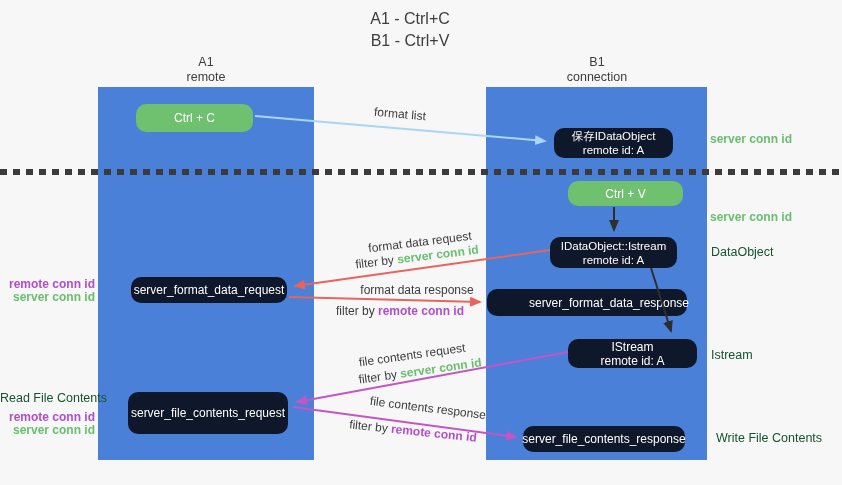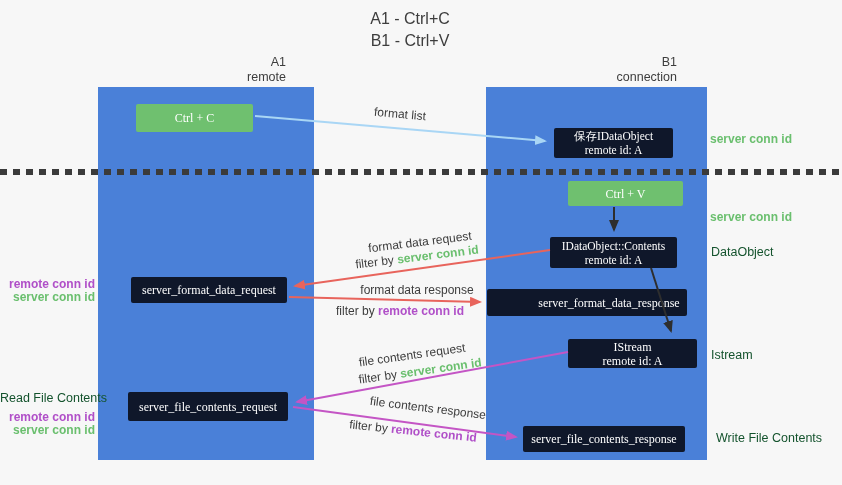--- a/index.html
+++ b/index.html
@@ -1,27 +1,27 @@
 <!DOCTYPE html>
 <html><head>
 <meta charset="utf-8">
 <style>
   html,body{margin:0;padding:0;background:#f7f7f7;}
   #canvas{
     position:relative;width:842px;height:485px;overflow:hidden;
     font-family:"Liberation Sans",sans-serif;color:#3d3d3d;background:#f7f7f7;
   }
   .lane{position:absolute;top:87px;height:373px;background:#4a80d8;}
-  .lane-header{position:absolute;top:55px;width:160px;text-align:right;
+  .lane-header{position:absolute;top:55px;width:160px;text-align:center;
     font-size:12.5px;line-height:15px;color:#3d3d3d;}
   .title{position:absolute;left:250px;top:8px;width:320px;text-align:center;
     font-size:16px;line-height:22px;color:#3d3d3d;}
   .node{position:absolute;display:flex;flex-direction:column;justify-content:center;
     align-items:center;color:#fff;font-size:12px;line-height:14px;text-align:center;
-    border-radius:2px;z-index:3;font-family:Liberation Serif, serif;}
+    border-radius:10px;z-index:3;}
   .node.green{background:#6fc06f;}
   .node.orange{background:#0f172a;}
   .divider{position:absolute;left:0;top:169px;width:842px;height:6px;z-index:2;
     background:repeating-linear-gradient(90deg,#3b3b3b 0 7px,transparent 7px 13px);}
   .flow-label{position:absolute;font-size:12px;line-height:14px;color:#3d3d3d;
     text-align:center;z-index:5;white-space:nowrap;}
   .side-label{position:absolute;font-size:12px;line-height:13px;z-index:5;white-space:nowrap;}
   .side-left{left:0;width:95px;text-align:right;font-weight:bold;}
   .green-txt{color:#6abf6e;font-weight:bold;}
   .purple-txt{color:#b04fc8;font-weight:bold;}
@@ -59,38 +59,38 @@
   <div class="node orange" style="left:554px;top:128px;width:119px;height:30px;font-size:11.5px;">
     <div>保存IDataObject</div>
     <div>remote id: A</div>
   </div>
 
   <div class="node green" style="left:568px;top:181px;width:115px;height:25px;">
     <div>Ctrl + V</div>
   </div>
 
   <div class="node orange" style="left:550px;top:237px;width:127px;height:31px;font-size:11.5px;">
-    <div>IDataObject::Contents</div>
+    <div>IDataObject::Istream</div>
     <div>remote id: A</div>
   </div>
 
   <div class="node orange" style="left:568px;top:339px;width:129px;height:29px;">
     <div>IStream</div>
     <div>remote id: A</div>
   </div>
 
   <div class="node orange" style="left:131px;top:277px;width:156px;height:26px;">
     <div>server_format_data_request</div>
   </div>
 
   <div class="node orange" style="left:487px;top:289px;width:156px;height:27px;padding-left:44px;">
     <div>server_format_data_response</div>
   </div>
 
-  <div class="node orange" style="left:128px;top:392px;width:160px;height:29px;">
+  <div class="node orange" style="left:128px;top:392px;width:160px;height:42px;">
     <div>server_file_contents_request</div>
   </div>
 
   <div class="node orange" style="left:523px;top:426px;width:162px;height:26px;">
     <div>server_file_contents_response</div>
   </div>
 
   <svg class="arrows" width="842" height="485" viewBox="0 0 842 485">
     <defs>
       <marker id="ah-blue" markerWidth="6" markerHeight="6" refX="5" refY="2.5" orient="auto">

